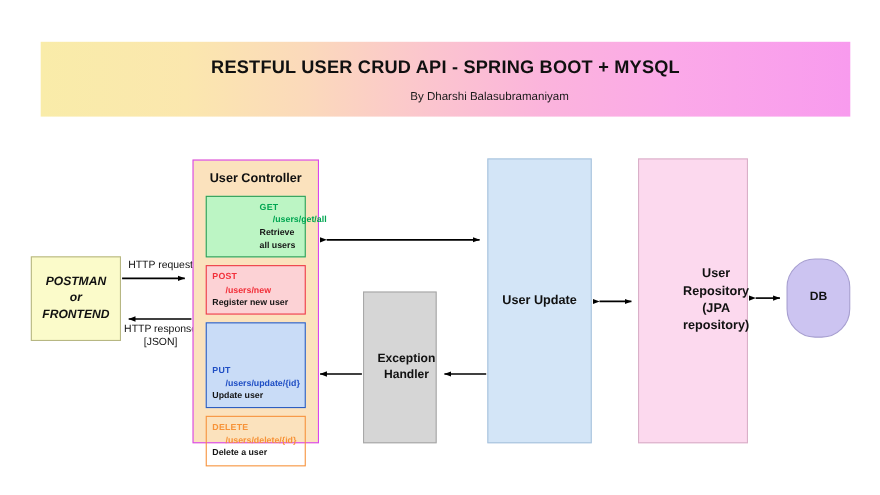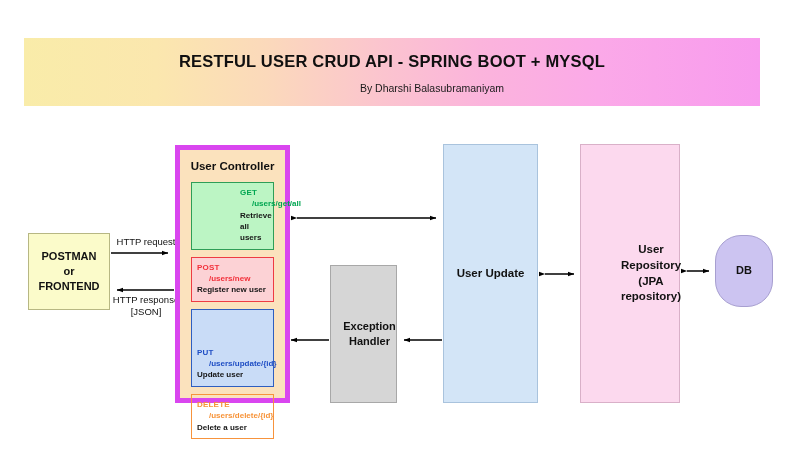--- a/index.html
+++ b/index.html
@@ -12,21 +12,21 @@
     height: 450px;
     position: relative;
     overflow: hidden;
     font-family: "Liberation Sans", sans-serif;
     color: #111111;
   }
 
   
   #header-banner {
     position: absolute;
-    left: 24px;
+    left: 37px;
     top: 38px;
     width: 736px;
     height: 68px;
     background: linear-gradient(90deg,
         #f9eca9 0%,
         #fbe7ae 18%,
         #fbd9bb 33%,
         #fbc5ce 48%,
         #fbb4dc 62%,
         #fba9e8 78%,
@@ -71,29 +71,29 @@
   #postman-box {
     left: 28px;
     top: 233px;
     width: 82px;
     height: 77px;
     background: #fbfbca;
     border: 1px solid #b7b783;
     font-size: 11px;
     flex-direction: column;
   }
-  #postman-box span { display: block; }
+  #postman-box span { display: block; font-style: italic; }
 
   #controller-box {
     left: 175px;
     top: 145px;
     width: 115px;
     height: 258px;
     background: #fbe2bd;
-    border: 5px solid #d946ef;
+    border: 1px solid #d946ef;
     display: block;
     padding: 0;
   }
   #controller-title {
     margin-top: 9px;
     text-align: center;
     font-size: 11.5px;
     font-weight: bold;
     color: #101010;
   }

